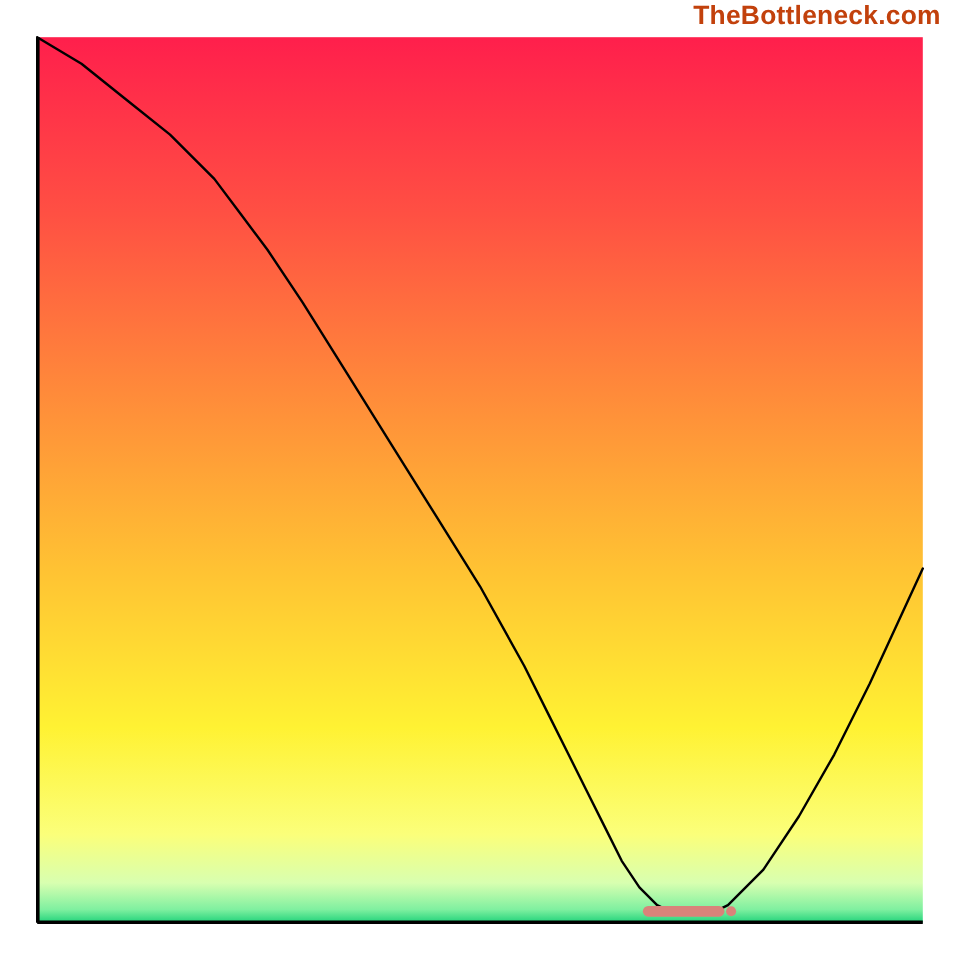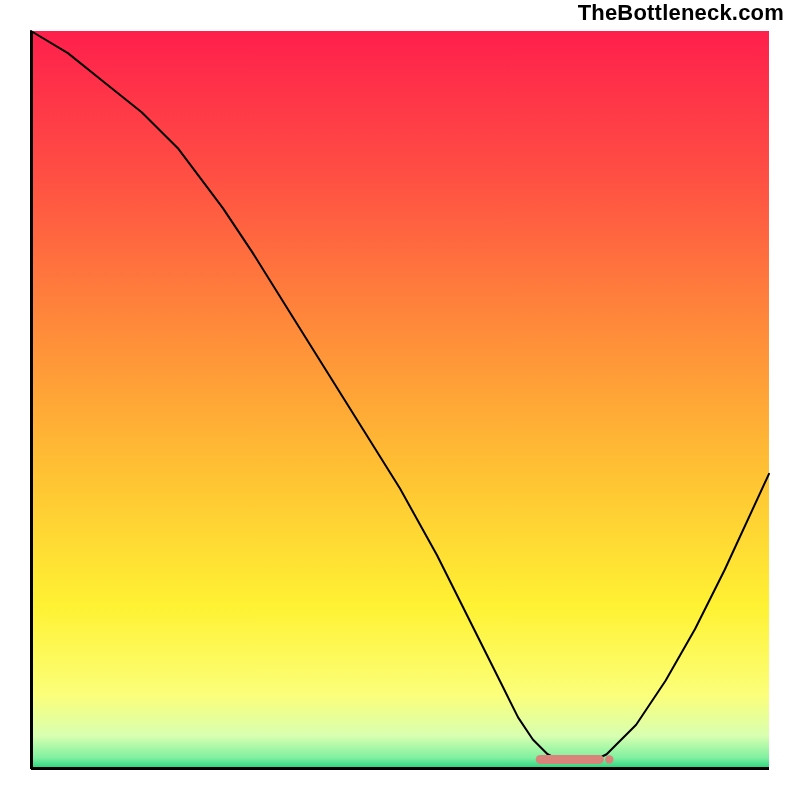--- a/index.html
+++ b/index.html
@@ -10,21 +10,21 @@
     background: #ffffff;
     font-family: Arial, Helvetica, sans-serif;
     position: relative;
   }
   .watermark {
     position: absolute;
     top: 0;
     right: 16px;
     font-size: 22px;
     font-weight: 600;
-    color: #000000;
+    color: #c2410c;
     letter-spacing: 0.2px;
   }
   .plot-wrap {
     position: absolute;
     left: 30px;
     top: 30px;
     width: 740px;
     height: 740px;
   }
   svg { display: block; }

